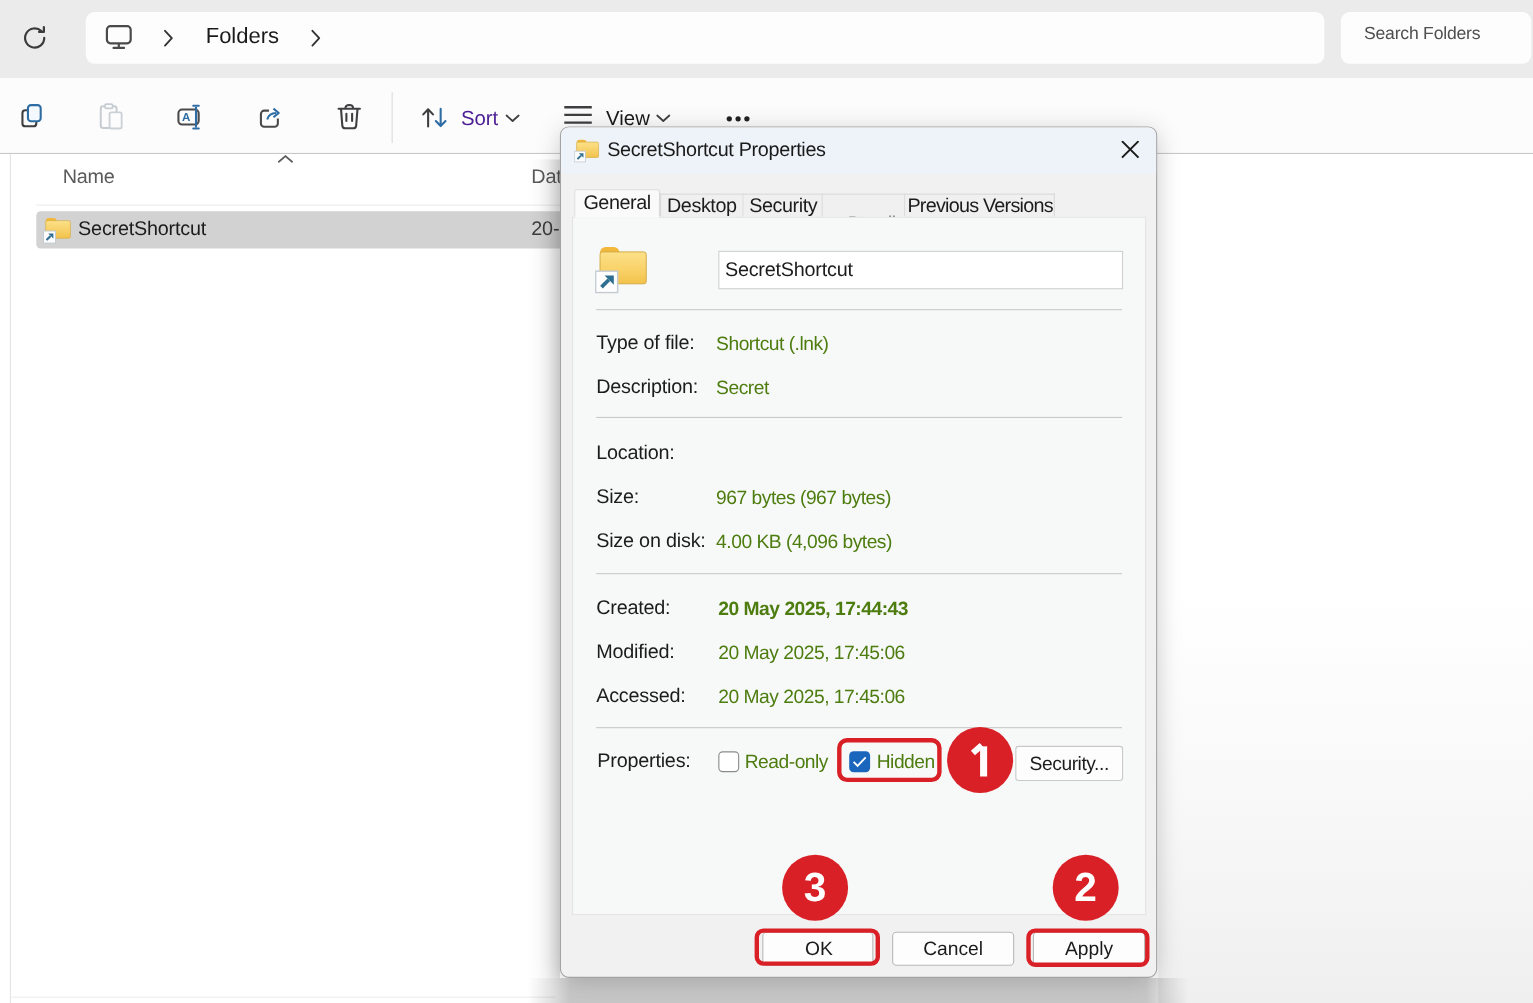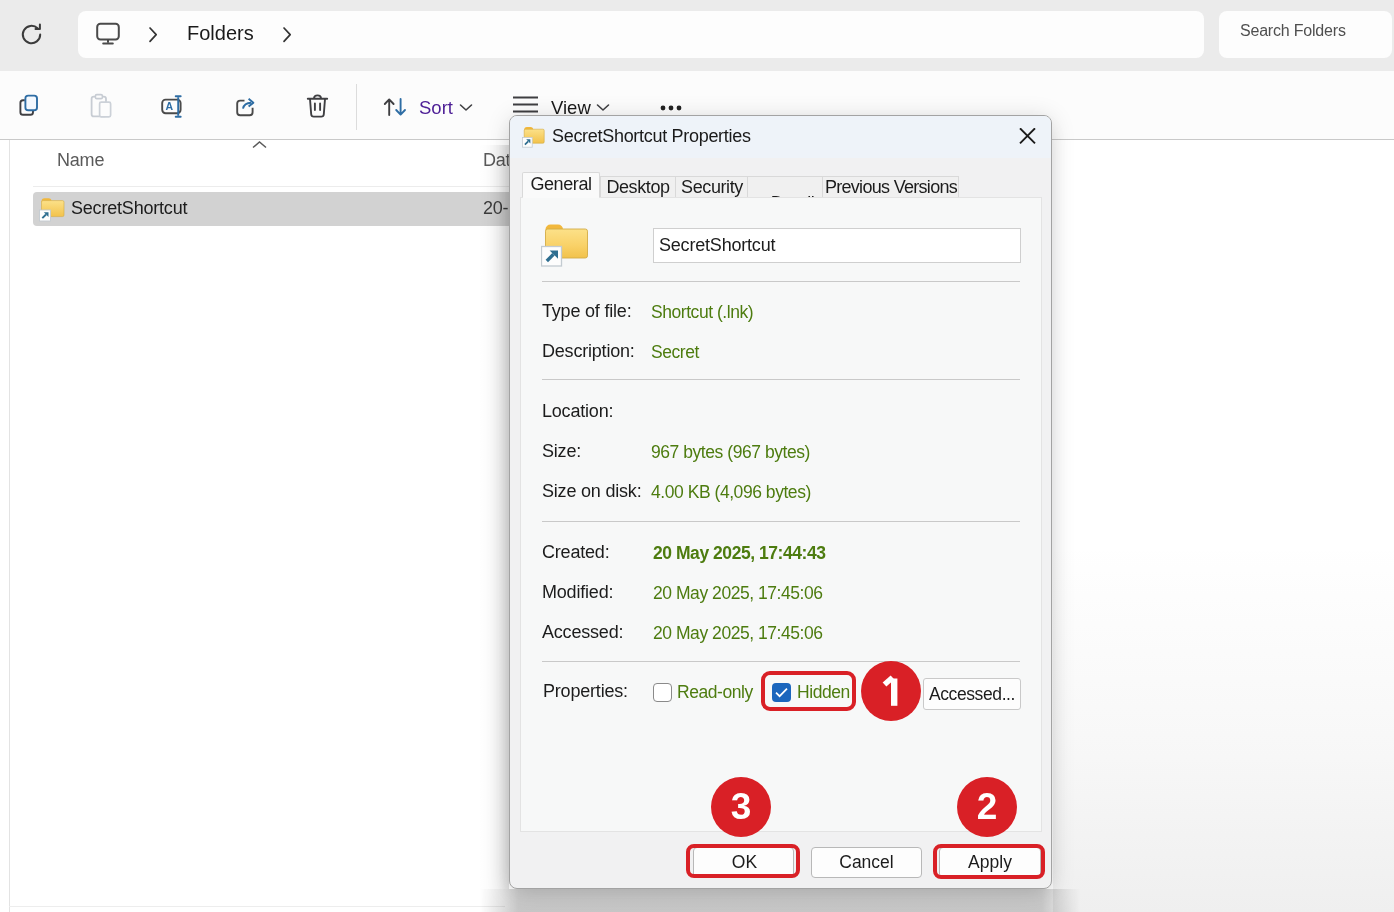--- a/index.html
+++ b/index.html
@@ -208,21 +208,21 @@
 
       <div class="abs lbl" style="left:33px;top:565px;">Properties:</div>
       <div class="abs" style="left:143px;top:567px;width:19px;height:19px;background:#fff;border:1.5px solid #8a8a8a;border-radius:4px;"></div>
       <div class="abs val" style="left:167px;top:566px;">Read-only</div>
       <div class="abs" style="left:262px;top:567px;width:19px;height:19px;background:#1b66bd;border-radius:4px;"></div>
       <svg class="abs" style="left:262px;top:567px" width="19" height="19" viewBox="0 0 19 19">
         <path d="M4 9.6 l3.6 3.6 7.4 -7.6" fill="none" stroke="#fff" stroke-width="1.7"></path>
       </svg>
       <div class="abs val" style="left:287px;top:566px;">Hidden</div>
       <div class="abs" style="left:413px;top:562px;width:98px;height:32px;background:#fdfdfd;border:1px solid #c9c9c9;border-radius:3px;"></div>
-      <div class="abs" style="left:413px;top:568px;width:98px;font-size:17.5px;color:#1c1c1c;text-align:center;letter-spacing:-0.4px;">Accessed...</div>
+      <div class="abs" style="left:413px;top:568px;width:98px;font-size:17.5px;color:#1c1c1c;text-align:center;letter-spacing:-0.4px;">Security...</div>
 
       <div class="abs" style="left:183px;top:731px;width:101px;height:31px;background:#fdfdfd;border:1px solid #b8b8b8;border-radius:4px;"></div>
       <div class="abs" style="left:183px;top:731px;width:103px;height:31px;font-size:17.5px;color:#1b1b1b;text-align:center;line-height:30px;">OK</div>
       <div class="abs" style="left:301px;top:731px;width:111px;height:31px;background:#fdfdfd;border:1px solid #b8b8b8;border-radius:4px;"></div>
       <div class="abs" style="left:301px;top:731px;width:111px;height:31px;font-size:17.5px;color:#1b1b1b;text-align:center;line-height:30px;">Cancel</div>
       <div class="abs" style="left:429px;top:731px;width:102px;height:31px;background:#fdfdfd;border:1px solid #b8b8b8;border-radius:4px;"></div>
       <div class="abs" style="left:429px;top:731px;width:102px;height:31px;font-size:17.5px;color:#1b1b1b;text-align:center;line-height:30px;">Apply</div>
     </div>
   </div>
 

